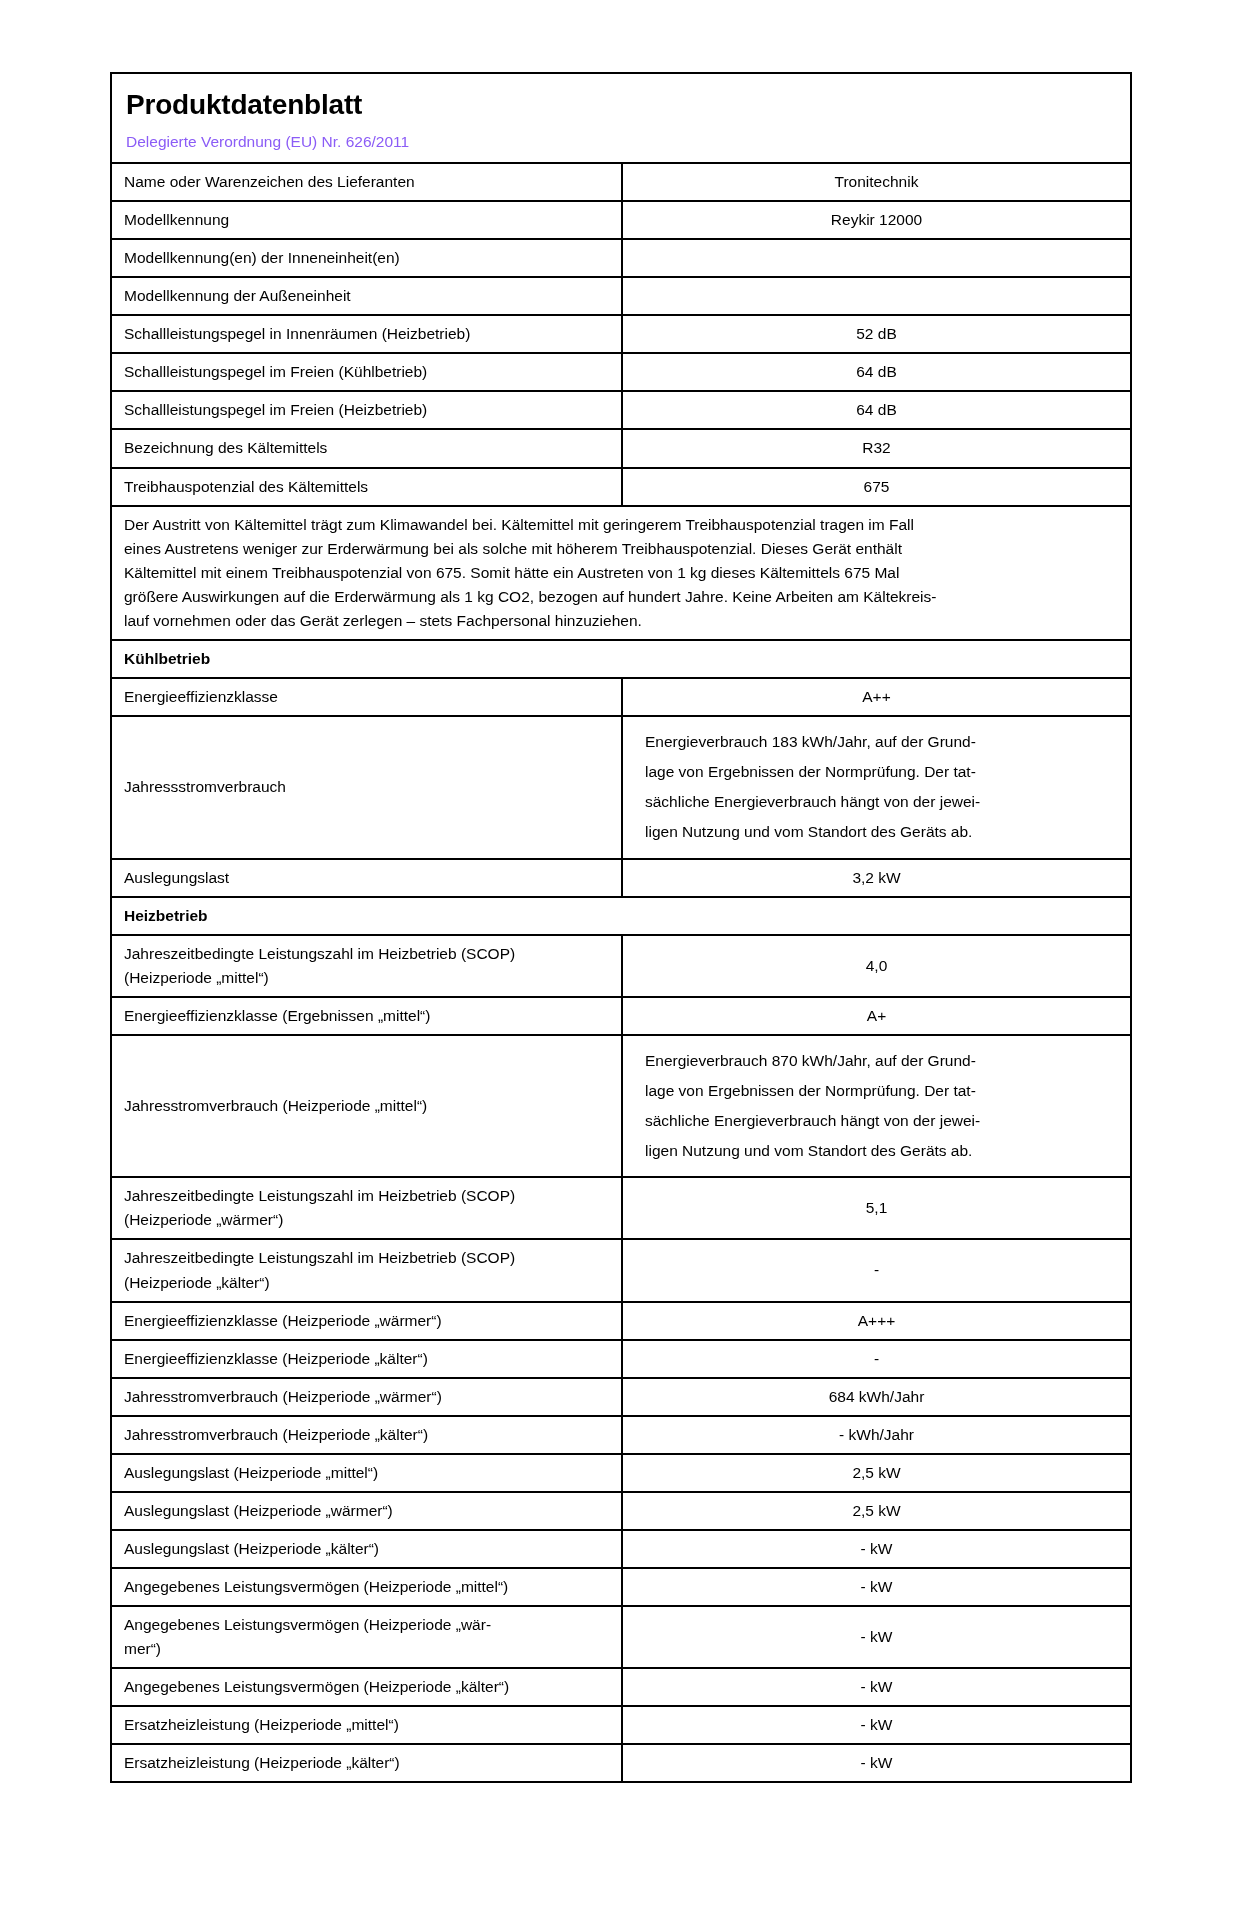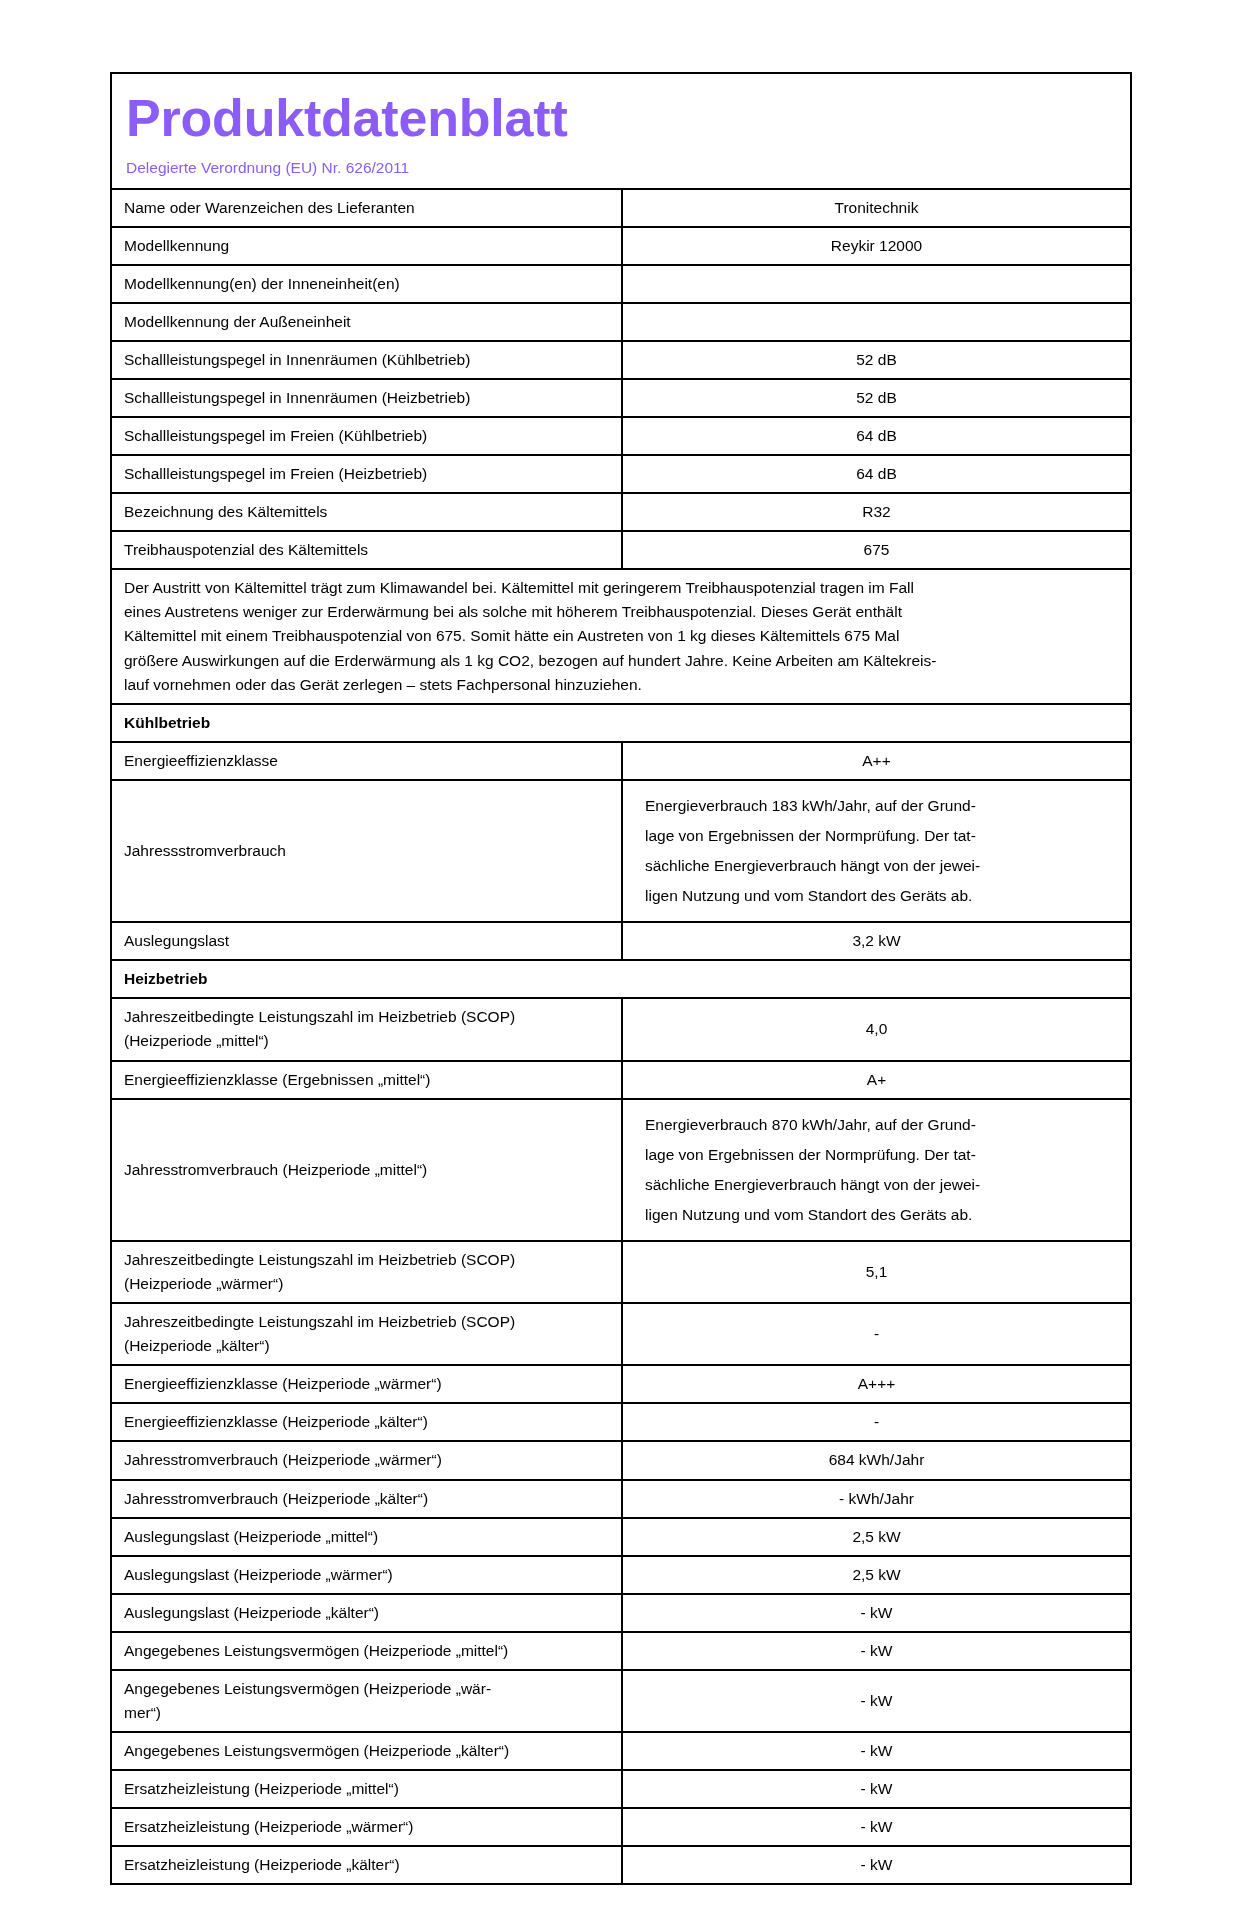--- a/index.html
+++ b/index.html
@@ -28,23 +28,23 @@
     width: 1022px;
     border: 2px solid #000000;
     box-sizing: border-box;
     background: #ffffff;
   }
   .head-block {
     padding: 16px 14px 10px 14px;
     border-bottom: 2px solid #000000;
   }
   .doc-title {
-    font-size: 52px;
+    font-size: 28px;
     font-weight: bold;
-    color: #8b5cf6;
+    color: #000000;
     line-height: 1.08;
     letter-spacing: -0.2px;
     margin: 0 0 12px 0;
   }
   .doc-sub {
     font-size: 15.5px;
     line-height: 1.3;
     color: #8b5cf6;
     margin: 0;
   }
@@ -123,24 +123,20 @@
         </tr>
         <tr>
           <td class="lbl">Modellkennung(en) der Inneneinheit(en)</td>
           <td class="val"></td>
         </tr>
         <tr>
           <td class="lbl">Modellkennung der Außeneinheit</td>
           <td class="val"></td>
         </tr>
         <tr>
-          <td class="lbl">Schallleistungspegel in Innenräumen (Kühlbetrieb)</td>
-          <td class="val">52 dB</td>
-        </tr>
-        <tr>
           <td class="lbl">Schallleistungspegel in Innenräumen (Heizbetrieb)</td>
           <td class="val">52 dB</td>
         </tr>
         <tr>
           <td class="lbl">Schallleistungspegel im Freien (Kühlbetrieb)</td>
           <td class="val">64 dB</td>
         </tr>
         <tr>
           <td class="lbl">Schallleistungspegel im Freien (Heizbetrieb)</td>
           <td class="val">64 dB</td>
@@ -263,24 +259,20 @@
         </tr>
         <tr>
           <td class="lbl">Angegebenes Leistungsvermögen (Heizperiode „kälter“)</td>
           <td class="val">- kW</td>
         </tr>
         <tr>
           <td class="lbl">Ersatzheizleistung (Heizperiode „mittel“)</td>
           <td class="val">- kW</td>
         </tr>
         <tr>
-          <td class="lbl">Ersatzheizleistung (Heizperiode „wärmer“)</td>
-          <td class="val">- kW</td>
-        </tr>
-        <tr>
           <td class="lbl">Ersatzheizleistung (Heizperiode „kälter“)</td>
           <td class="val">- kW</td>
         </tr>
       </tbody>
     </table>
 
   </div>
 </div>
 
 </body></html>

